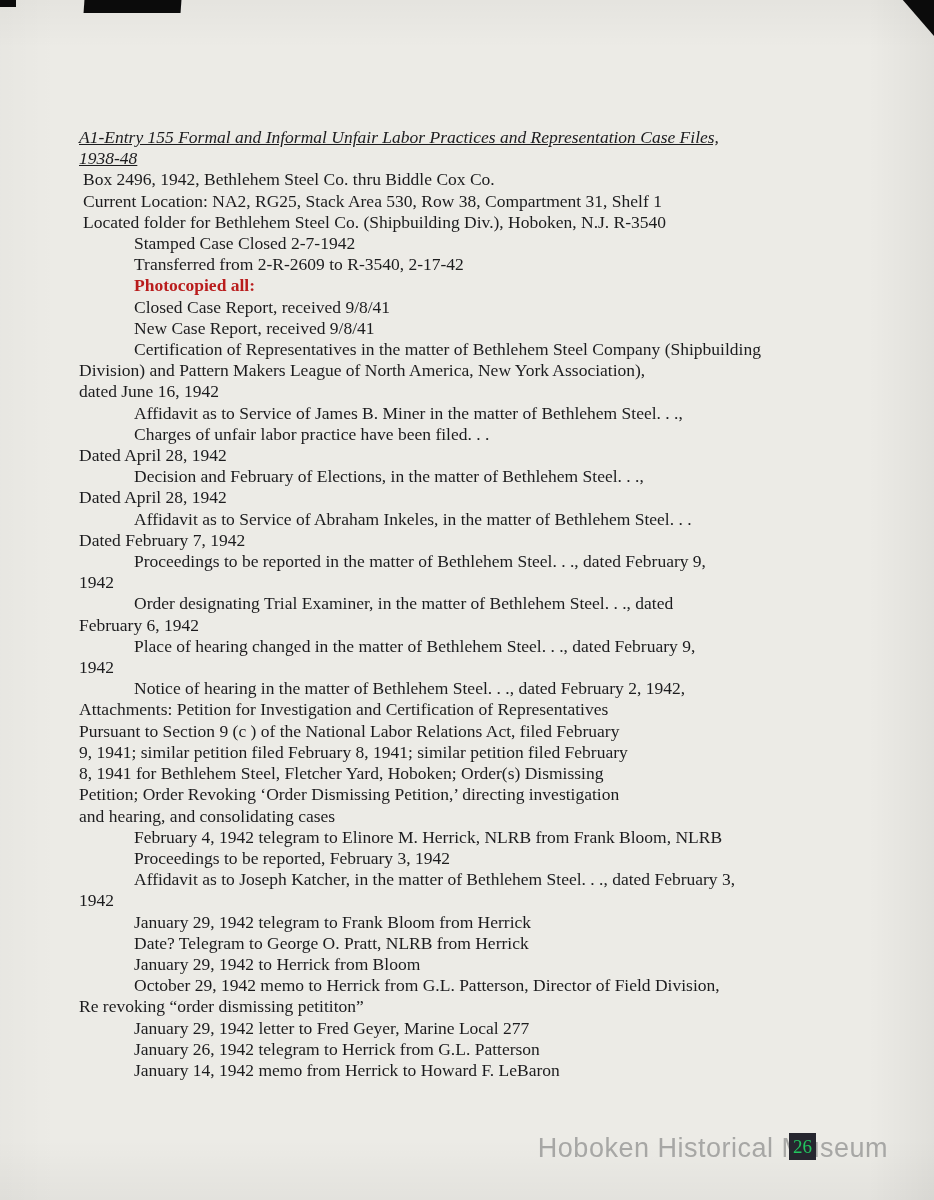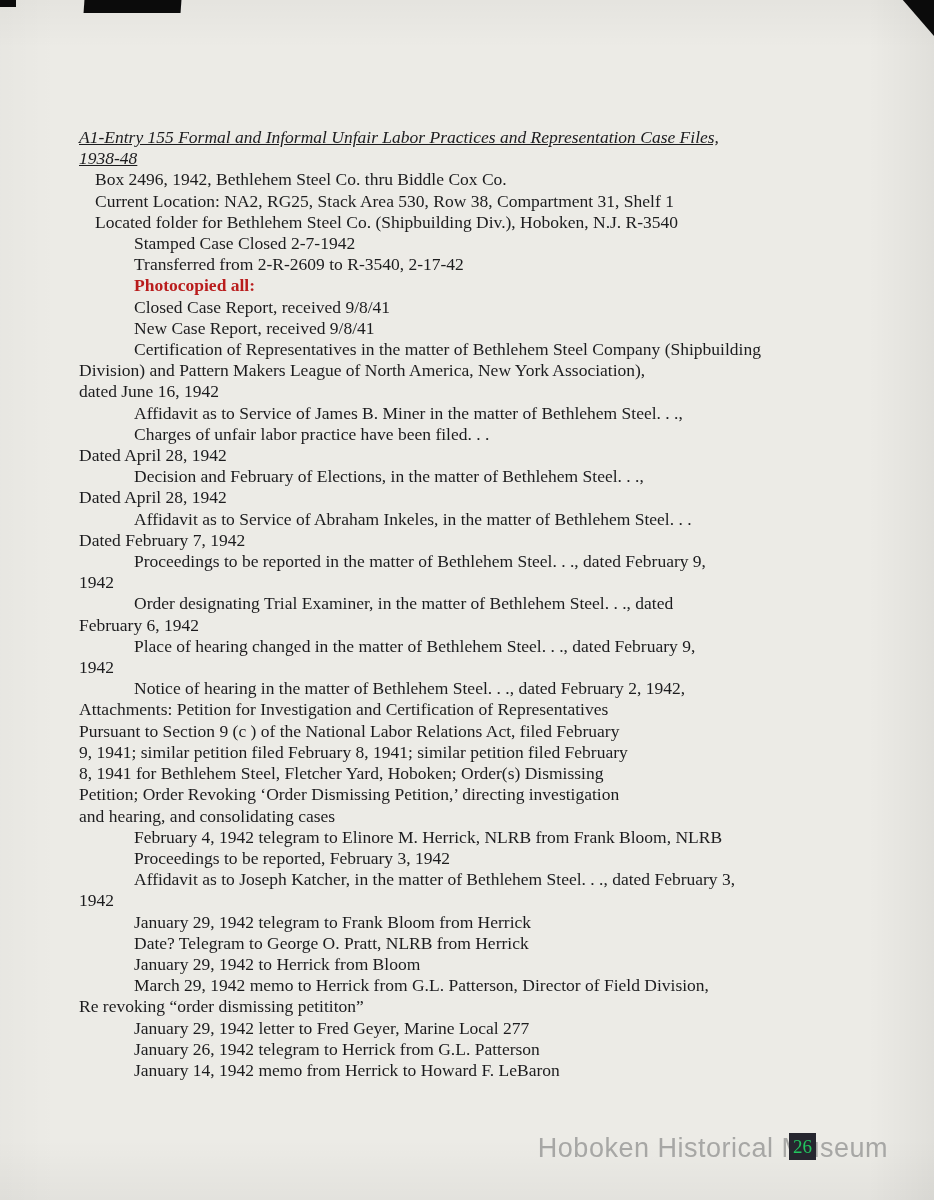--- a/index.html
+++ b/index.html
@@ -31,21 +31,21 @@
     width: 812px;
     font-size: 17.5px;
     line-height: 21.2px;
   }
   .heading-line {
     font-style: italic;
     text-decoration: underline;
     white-space: nowrap;
   }
   .line { white-space: nowrap; }
-  .indent-0 { margin-left: 16px; }
+  .indent-0 { margin-left: 4px; }
   .indent-1 { margin-left: 55px; }
   .indent-2 { }
   .blue-bold { color: #b91c1c; font-weight: bold; }
   .footer-watermark {
     position: absolute;
     right: 46px; bottom: 36px;
     font-family: "Liberation Sans", sans-serif;
     font-size: 27px;
     color: #a7a7a5;
     letter-spacing: 0.5px;
@@ -106,21 +106,21 @@
       <div class="line indent-2">8, 1941 for Bethlehem Steel, Fletcher Yard, Hoboken; Order(s)  Dismissing</div>
       <div class="line indent-2">Petition; Order Revoking ‘Order Dismissing Petition,’ directing investigation</div>
       <div class="line indent-2">and hearing, and consolidating cases</div>
       <div class="line indent-1">February 4, 1942 telegram to Elinore M. Herrick, NLRB from Frank Bloom, NLRB</div>
       <div class="line indent-1">Proceedings to be reported, February 3, 1942</div>
       <div class="line indent-1">Affidavit as to Joseph Katcher, in the matter of Bethlehem Steel. . ., dated February 3,</div>
       <div class="line indent-2">1942</div>
       <div class="line indent-1">January 29, 1942 telegram to Frank Bloom from Herrick</div>
       <div class="line indent-1">Date? Telegram to George O. Pratt, NLRB from Herrick</div>
       <div class="line indent-1">January 29, 1942 to Herrick from Bloom</div>
-      <div class="line indent-1">March 29, 1942 memo to Herrick from G.L. Patterson, Director of Field Division,</div>
+      <div class="line indent-1">October 29, 1942 memo to Herrick from G.L. Patterson, Director of Field Division,</div>
       <div class="line indent-2">Re revoking “order dismissing petititon”</div>
       <div class="line indent-1">January 29, 1942 letter to Fred Geyer, Marine Local 277</div>
       <div class="line indent-1">January 26, 1942 telegram to Herrick from G.L. Patterson</div>
       <div class="line indent-1">January 14, 1942 memo from Herrick to Howard F. LeBaron</div>
     </div>
 </div>
 
 <div class="footer-watermark">Hoboken Historical Museum</div>
 <div class="page-number-stamp">26</div>
 

